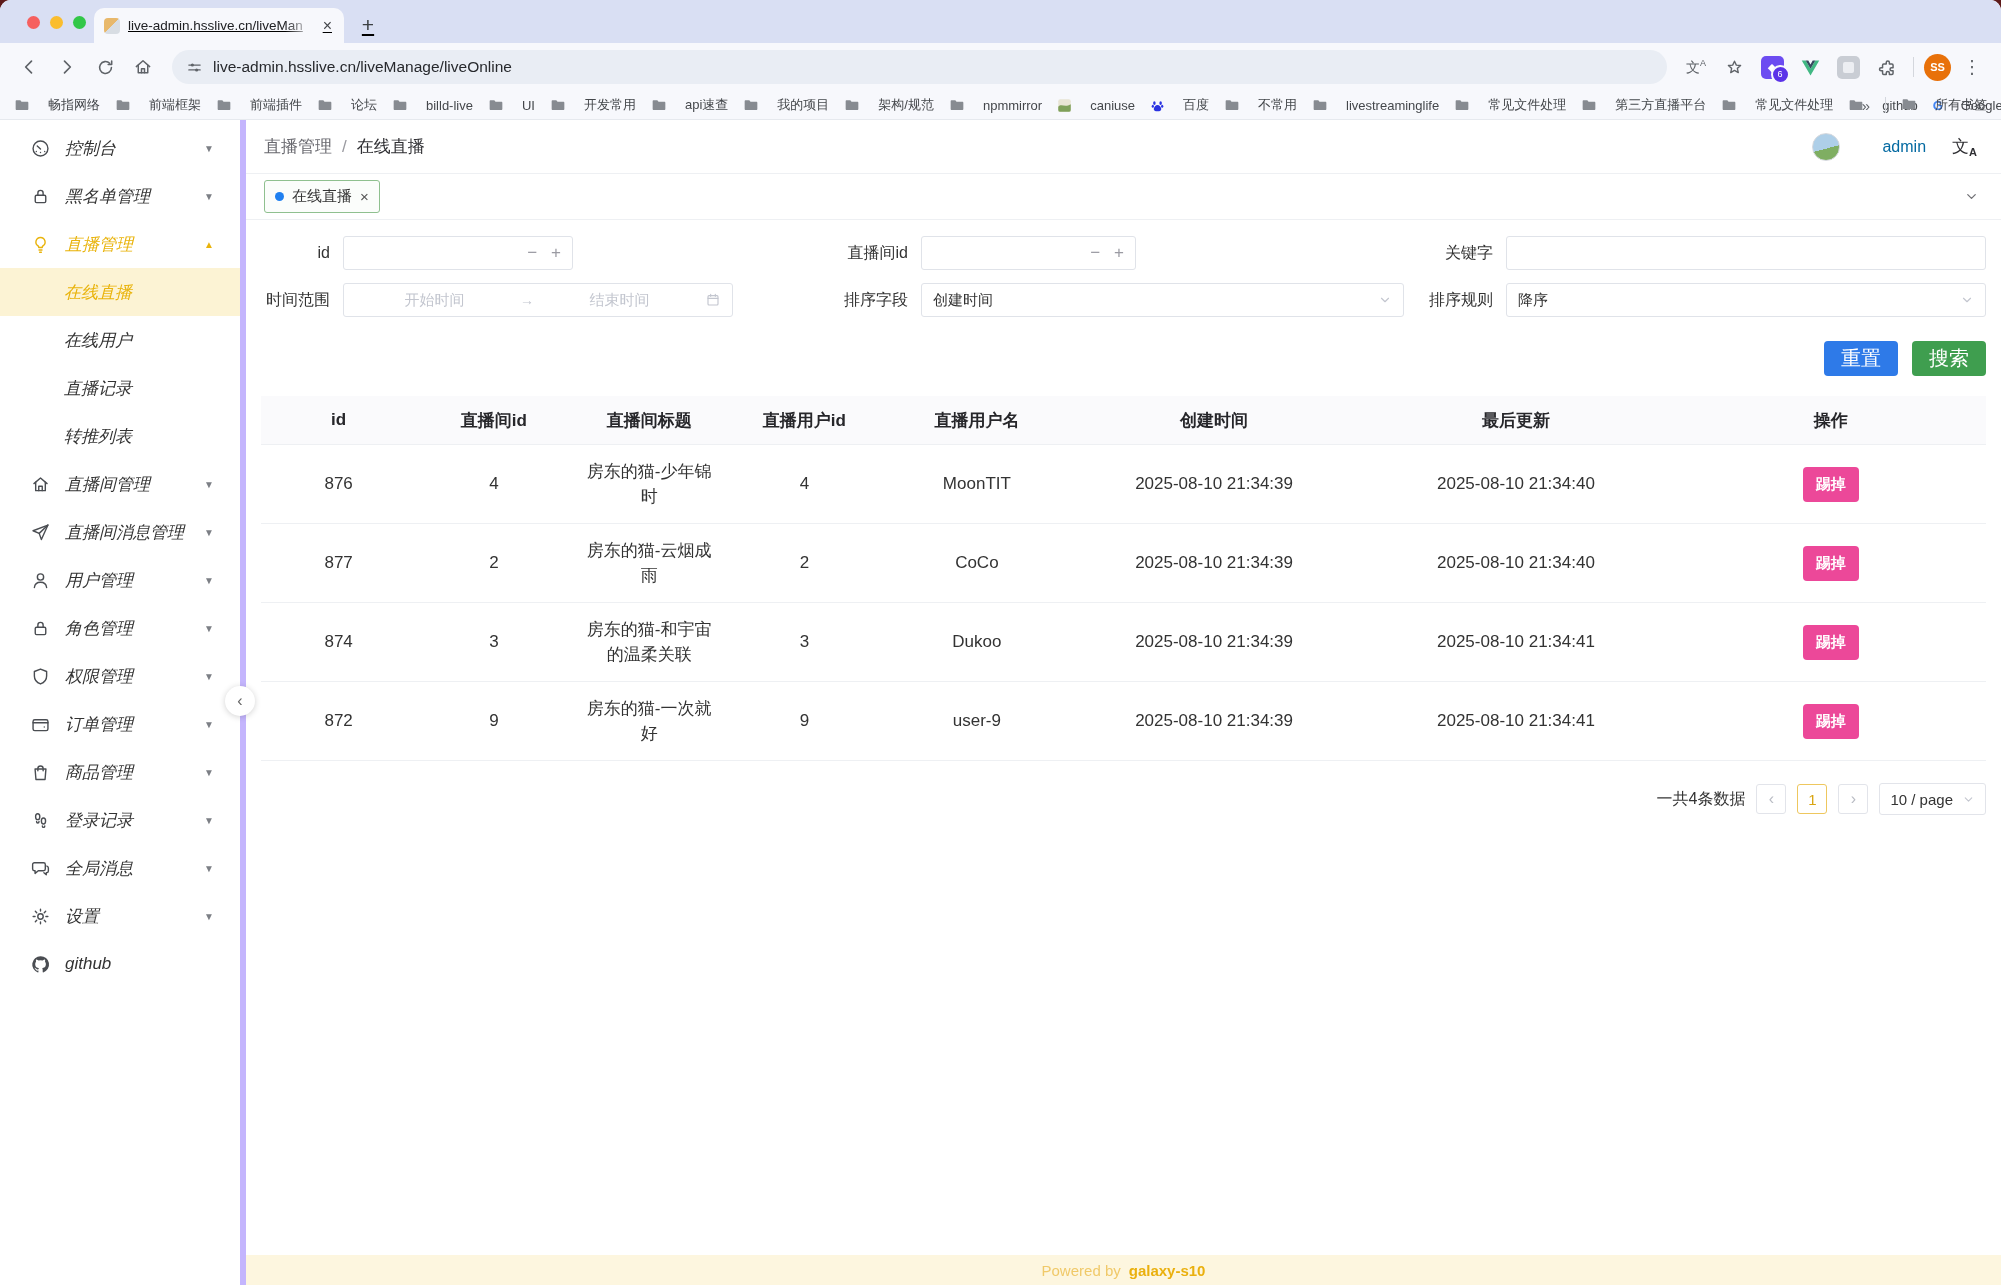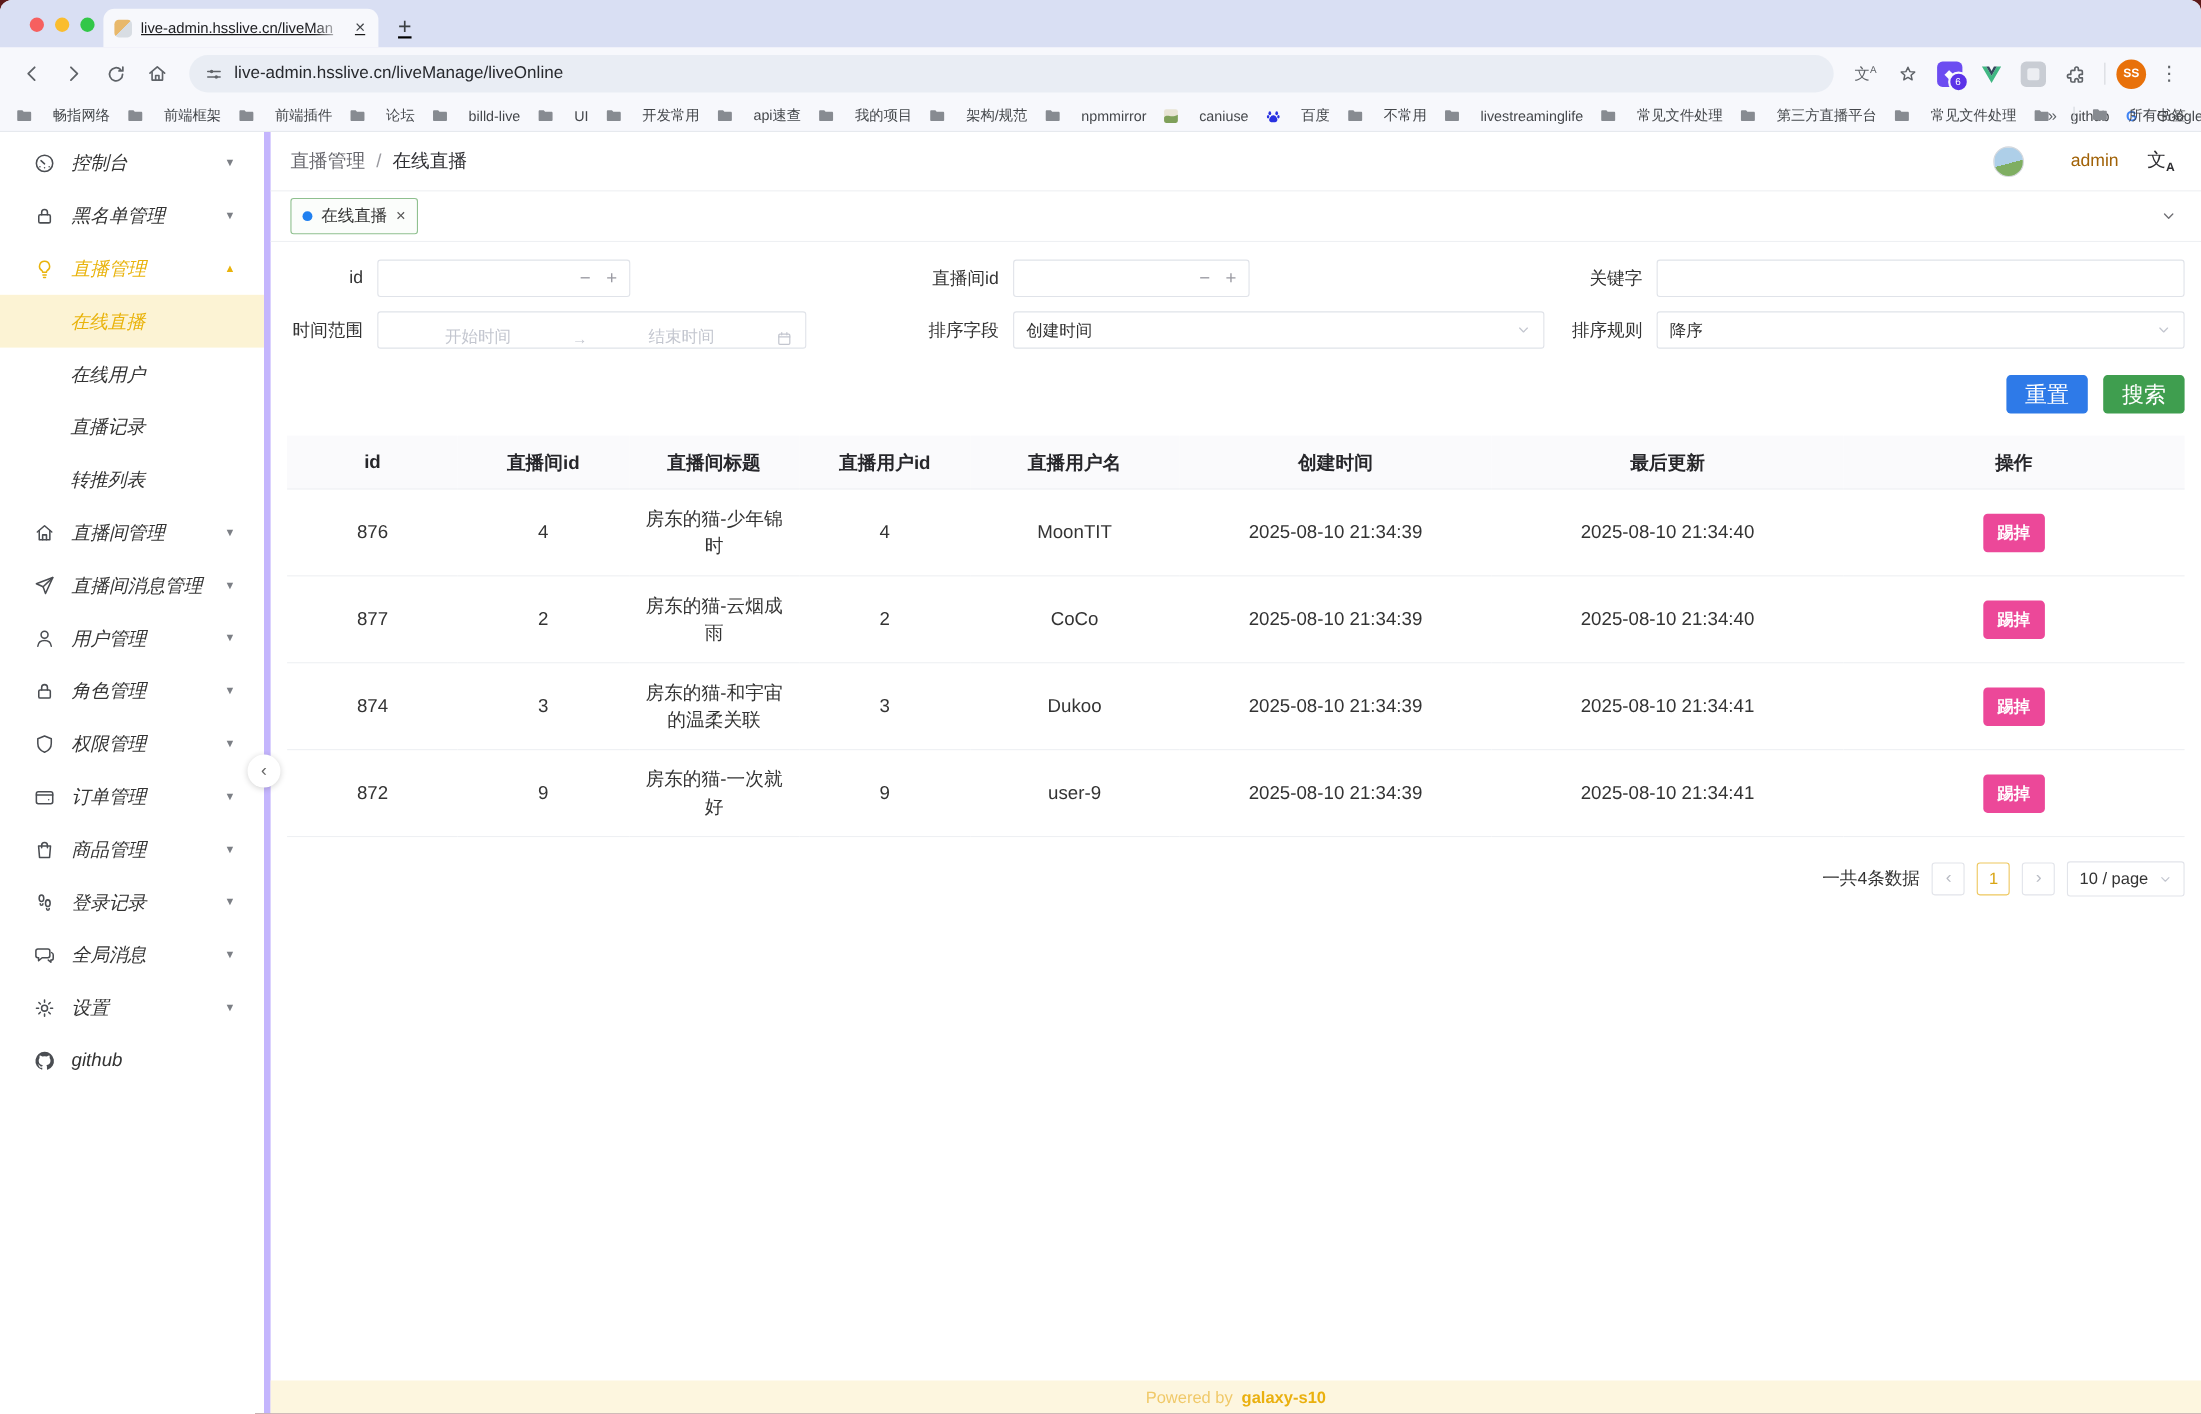--- a/index.html
+++ b/index.html
@@ -48,35 +48,35 @@
   .sub-item.active{background:#fcf3d4;color:#e9b30b;}
   .collapse-handle{position:absolute;left:240px;top:566px;transform:translateX(-50%);width:30px;height:30px;border-radius:50%;background:#fff;box-shadow:0 1px 6px rgba(0,0,0,.18);display:flex;align-items:center;justify-content:center;color:#666;font-size:16px;z-index:5;}
   .main{flex:1;display:flex;flex-direction:column;min-width:0;}
   .page-header{height:53px;border-bottom:1px solid #eef0f3;display:flex;align-items:center;padding:0 24px 0 18px;flex:none;}
   .breadcrumb{display:flex;gap:10px;font-size:17px;align-items:center;}
   .bc-parent{color:#69696f;}
   .bc-sep{color:#9a9aa0;}
   .bc-current{color:#2f2f33;}
   .user-area{margin-left:auto;display:flex;align-items:center;gap:10px;}
   .user-avatar{width:26px;height:26px;border-radius:50%;background:linear-gradient(165deg,#aecfe8 0 55%,#7fae62 55% 100%);border:1px solid #d5d8dd;}
-  .username{font-size:16px;color:#a16207;margin-left:32px;}
+  .username{font-size:16px;color:#0369a1;margin-left:32px;}
   .lang-glyph{font-size:17px;color:#2f2f33;margin-left:16px;}
   .lang-glyph sub{font-size:11px;font-weight:bold;}
   .tagbar{height:45px;border-bottom:1px solid #eef0f3;display:flex;align-items:center;padding:0 22px 0 18px;flex:none;}
   .tag{height:31px;border:1px solid #8fc08f;background:#fbfdfb;border-radius:3px;display:flex;align-items:center;gap:8px;padding:0 10px;font-size:15px;color:#333;}
   .tag-dot{width:9px;height:9px;border-radius:50%;background:#2080f0;}
   .tag-close{color:#555;font-size:15px;line-height:1;}
   .tagbar-chevron{margin-left:auto;color:#707075;display:flex;}
 
   .content{flex:1;padding:16px 15px 0;min-height:0;overflow:hidden;}
   .filter-grid{display:grid;grid-template-columns:82px 490px 88px 500px 85px 1fr;row-gap:13px;align-items:center;}
   .f-label{font-size:16px;color:#333;text-align:right;padding-right:13px;}
   .input-box{height:34px;border:1px solid #e0e3e9;border-radius:3px;background:#fff;display:flex;align-items:center;padding:0 11px;font-size:15px;color:#333;box-sizing:border-box;}
   .num{justify-content:flex-end;gap:14px;color:#9a9aa2;font-size:17px;}
-  .w230{width:230px;} .w215{width:215px;} .w390{width:390px;align-items:flex-end;} .w483{width:483px;} .wfull{width:100%;}
+  .w230{width:230px;} .w215{width:215px;} .w390{width:390px;} .w483{width:483px;} .wfull{width:100%;}
   .date-box{gap:6px;color:#c3c6cf;}
   .date-box .ph{flex:1;text-align:center;font-size:15px;color:#c3c6cf;}
   .date-box .arr{color:#c3c6cf;font-size:14px;}
   .sel{justify-content:space-between;}
   .sel .chev{color:#c3c6cf;display:flex;}
   .actions{display:flex;justify-content:flex-end;gap:14px;margin:24px 0 20px;}
   .btn{height:35px;padding:0 17px;border-radius:4px;color:#fff;font-size:20px;display:flex;align-items:center;border:none;}
   .btn.reset{background:#2e7ae8;}
   .btn.search{background:#3f9e4f;}
 

